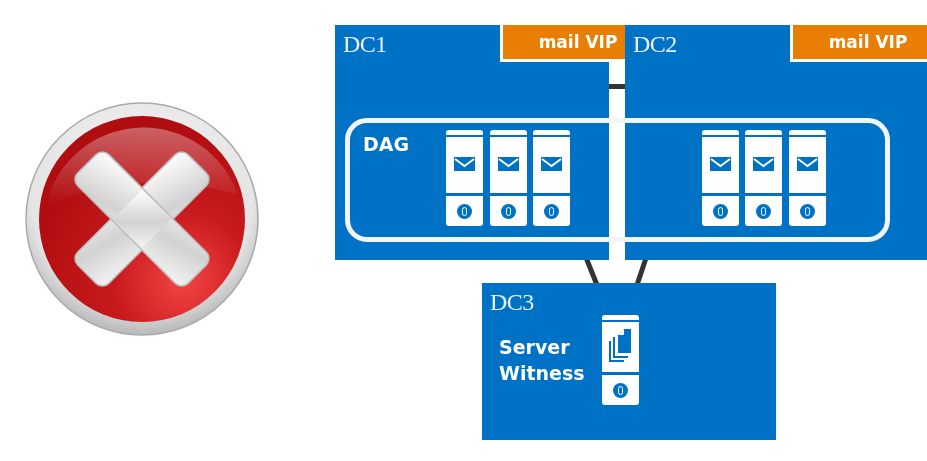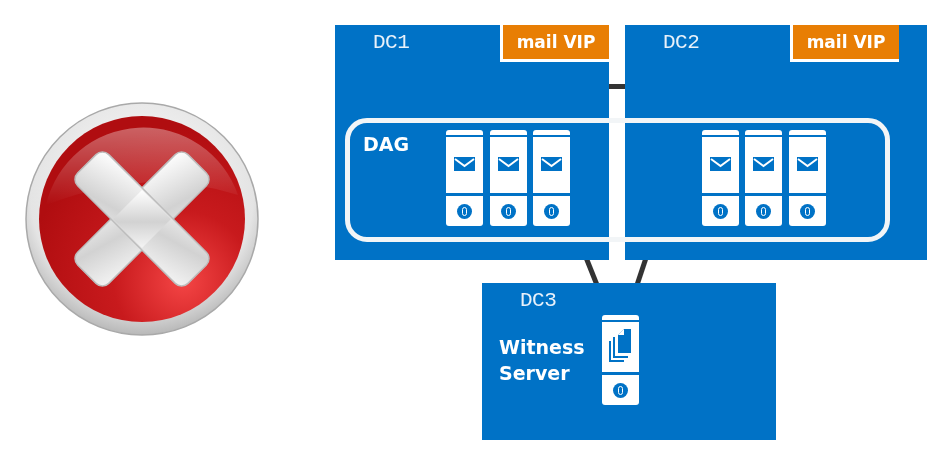--- a/index.html
+++ b/index.html
@@ -1,20 +1,20 @@
 <!DOCTYPE html>
 <html><head>
 <meta charset="utf-8">
 <style>
   html, body { margin:0; padding:0; }
   body { width:927px; height:461px; background:#ffffff; position:relative; overflow:hidden; font-family:"DejaVu Sans", sans-serif; }
   .abs { position:absolute; }
   .dc { position:absolute; background:#0072c6; }
-  .dc-label { position:absolute; left:8px; top:6px; color:#e8f1fa; font-family:Liberation Mono, monospace; font-size:21px; font-weight:300; letter-spacing:-0.5px;margin-left:30px; }
-  .vip { position:absolute; top:0; width:109px; height:37px; background:#ffffff; }
+  .dc-label { position:absolute; left:8px; top:6px; color:#e8f1fa; font-family:Liberation Serif, serif; font-size:24px; font-weight:300; letter-spacing:-0.5px; }
+  .vip { position:absolute; top:0; width:109px; height:37px; background:#ffffff;padding-left:44px; }
   .vip-inner { position:absolute; left:3px; top:0; right:0; bottom:3px; background:#e87e04; color:#ffffff; font-family:"DejaVu Sans", sans-serif; font-weight:bold; font-size:17px; line-height:34px; text-align:center; }
   .dag { position:absolute; left:345px; top:118px; width:535px; height:114px; border:5px solid #f2f5f7; border-radius:22px; }
   .dag-label { position:absolute; left:363px; top:133px; color:#ffffff; font-weight:bold; font-size:19px; font-family:"DejaVu Sans", sans-serif;text-align:center; }
   .srv { position:absolute; width:37px; }
   .srv .cap { height:5px; background:#ffffff; border-radius:3px 3px 0 0; }
   .srv .mid { margin-top:2px; height:56px; background:#ffffff; position:relative; }
   .srv .bot { margin-top:3px; height:30px; background:#ffffff; border-radius:0 0 3px 3px; position:relative; }
   .env { position:absolute; left:8px; top:20px; width:21px; height:14px; background:#0072c6; }
   .env svg { display:block; }
   .pwr { position:absolute; left:11px; top:8px; width:15px; height:15px; border-radius:50%; background:#0072c6; }
@@ -160,22 +160,22 @@
           <polyline points="1,2 10.5,9 20,2" fill="none" stroke="#ffffff" stroke-width="2"></polyline>
         </svg>
       </div>
     </div>
   <div class="bot">
       <div class="pwr"></div>
     </div>
 </div>
 
 <div class="witness">
+  <div>Server</div>
   <div>Witness</div>
-  <div>Server</div>
 </div>
 <div class="srv" style="left:602px;top:315px;">
   <div class="cap"></div>
   <div class="mid" style="height:50px;">
     <svg class="abs" style="left:7px;top:5px;" width="24" height="40" viewBox="0 0 24 40">
       <path d="M1 14 V34 H15" fill="none" stroke="#0072c6" stroke-width="2"></path>
       <path d="M5 10 V30 H19" fill="none" stroke="#0072c6" stroke-width="2"></path>
       <path d="M9 26 V8 L15 2 H22 V26 Z" fill="#0072c6"></path>
       <path d="M15 2 V8 H9" fill="#ffffff"></path>
     </svg>

